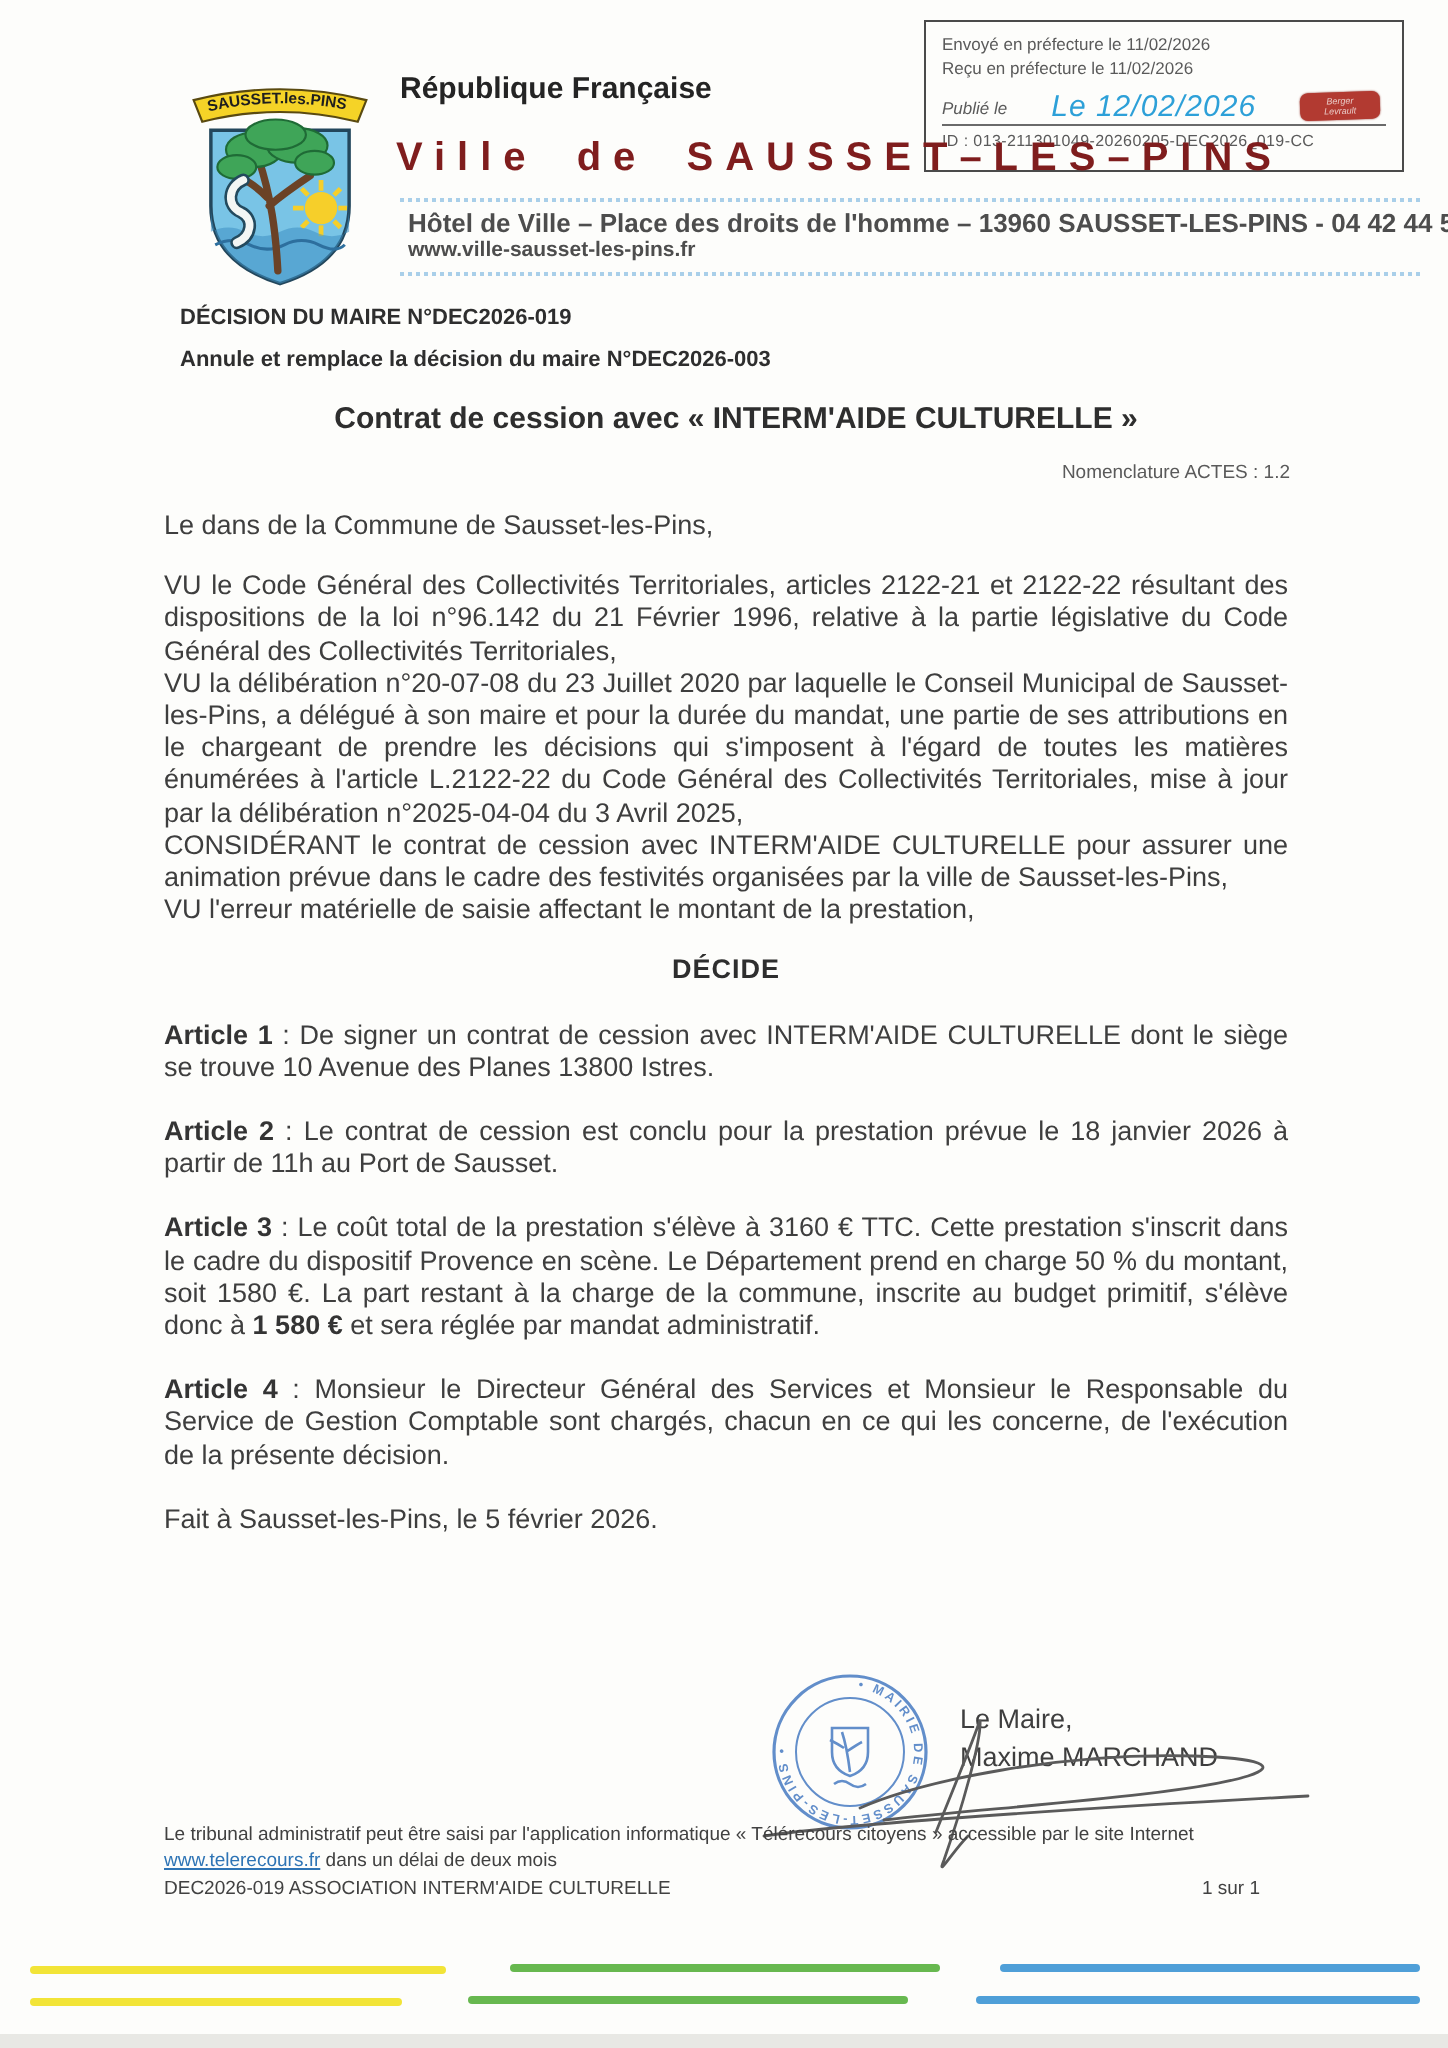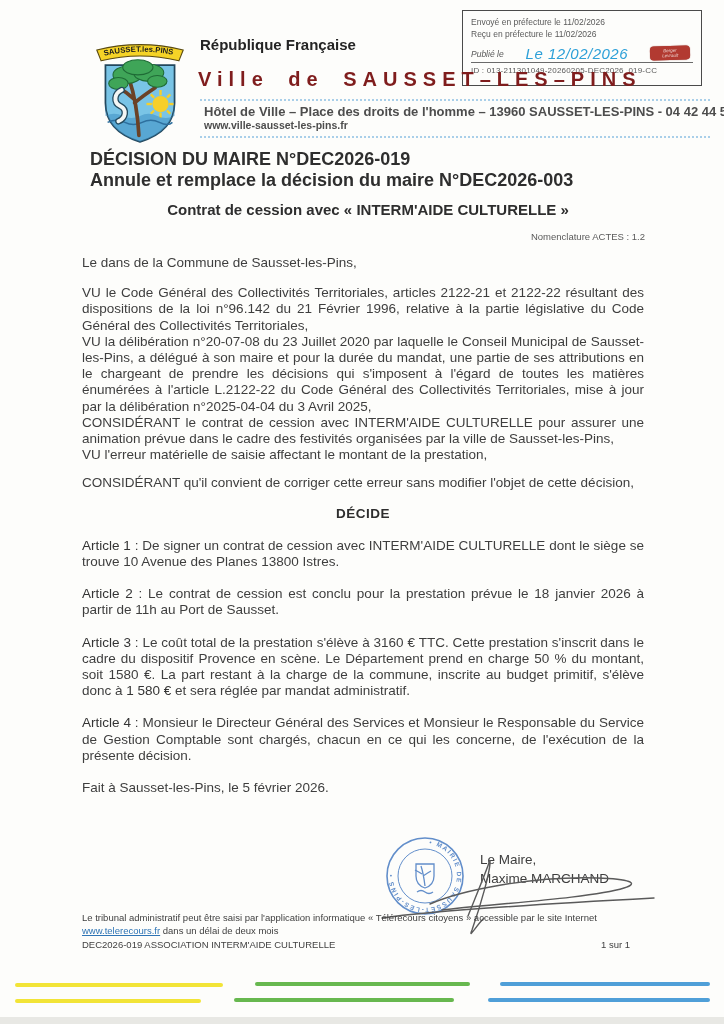--- a/index.html
+++ b/index.html
@@ -34,34 +34,34 @@
     left:198px;top:68px;width:515px;font-size:20px;font-weight:bold;color:#7f1d1d;
     letter-spacing:.30em;word-spacing:.40em;white-space:nowrap;
   }
   .dotline{height:0;border-top:2px dotted #a9cfe9;}
   .dot1{left:200px;top:99px;width:510px;}
   .dot2{left:200px;top:136px;width:510px;}
   .hdr-addr{left:204px;top:104px;font-size:13px;font-weight:bold;color:#4d4d4d;white-space:nowrap;}
   .hdr-web{left:204px;top:119px;font-size:10.5px;font-weight:bold;color:#4d4d4d;}
 
   
-  .title-block{left:90px;top:149px;width:556px;font-size:18px;font-weight:bold;color:#2e2e2e;line-height:21px;}
+  .title-block{left:90px;top:149px;width:556px;font-size:11px;font-weight:bold;color:#2e2e2e;line-height:21px;}
   .subject{left:90px;top:201px;width:556px;text-align:center;font-size:15px;font-weight:bold;color:#2e2e2e;}
   .nomenclature{right:79px;top:231px;font-size:9.5px;color:#5a5a5a;}
 
   
   .body-text{left:82px;top:255px;width:562px;font-size:13.5px;line-height:16.2px;color:#3e3e3e;}
   .body-text p{margin:0;text-align:justify;}
   .body-text p.nj{text-align:left;}
   .opening{margin-bottom:14px !important;}
   .gap12{margin-top:12px !important;}
   .gap14{margin-top:14px !important;}
   .gap16{margin-top:16px !important;}
   .decide{text-align:center !important;font-weight:bold;color:#2e2e2e;letter-spacing:.5px;}
-  .b{font-weight:normal;color:#343434;}
+  .b{font-weight:bold;color:#343434;}
 
   
   .sig-title{left:480px;top:850px;font-size:13.5px;line-height:19px;color:#3e3e3e;}
   .seal{left:383px;top:834px;}
   .sig-svg{left:372px;top:852px;pointer-events:none;}
 
   
   .footer{left:82px;top:911px;width:548px;font-size:9.5px;line-height:13px;color:#414141;}
   .footer a{color:#2e74b5;text-decoration:underline;cursor:pointer;}
   .ref-row{display:flex;justify-content:space-between;margin-top:1px;}
@@ -143,21 +143,20 @@
 </div>
 <div class="abs subject">Contrat de cession avec « INTERM'AIDE CULTURELLE »</div>
 <div class="abs nomenclature">Nomenclature ACTES : 1.2</div>
 
 <div class="abs body-text">
   <p class="nj opening">Le dans de la Commune de Sausset-les-Pins,</p>
   <p>VU le Code Général des Collectivités Territoriales, articles 2122-21 et 2122-22 résultant des dispositions de la loi n°96.142 du 21 Février 1996, relative à la partie législative du Code Général des Collectivités Territoriales,</p>
   <p>VU la délibération n°20-07-08 du 23 Juillet 2020 par laquelle le Conseil Municipal de Sausset-les-Pins, a délégué à son maire et pour la durée du mandat, une partie de ses attributions en le chargeant de prendre les décisions qui s'imposent à l'égard de toutes les matières énumérées à l'article L.2122-22 du Code Général des Collectivités Territoriales, mise à jour par la délibération n°2025-04-04 du 3 Avril 2025,</p>
   <p>CONSIDÉRANT le contrat de cession avec INTERM'AIDE CULTURELLE pour assurer une animation prévue dans le cadre des festivités organisées par la ville de Sausset-les-Pins,</p>
   <p>VU l'erreur matérielle de saisie affectant le montant de la prestation,</p>
-  <p class="gap12">CONSIDÉRANT qu'il convient de corriger cette erreur sans modifier l'objet de cette décision,</p>
   <p class="decide gap14">DÉCIDE</p>
 
   <p class="gap16"><span class="b">Article 1</span><span> : De signer un contrat de cession avec INTERM'AIDE CULTURELLE dont le siège se trouve 10 Avenue des Planes 13800 Istres.</span></p>
   <p class="gap16"><span class="b">Article 2</span><span> : Le contrat de cession est conclu pour la prestation prévue le 18 janvier 2026 à partir de 11h au Port de Sausset.</span></p>
   <p class="gap16"><span class="b">Article 3</span><span> : Le coût total de la prestation s'élève à 3160 € TTC. Cette prestation s'inscrit dans le cadre du dispositif Provence en scène. Le Département prend en charge 50 % du montant, soit 1580 €. La part restant à la charge de la commune, inscrite au budget primitif, s'élève donc à </span><span class="b">1 580 €</span><span> et sera réglée par mandat administratif.</span></p>
   <p class="gap16"><span class="b">Article 4</span><span> : Monsieur le Directeur Général des Services et Monsieur le Responsable du Service de Gestion Comptable sont chargés, chacun en ce qui les concerne, de l'exécution de la présente décision.</span></p>
 
   <p class="nj gap16">Fait à Sausset-les-Pins, le 5 février 2026.</p>
 </div>
 

